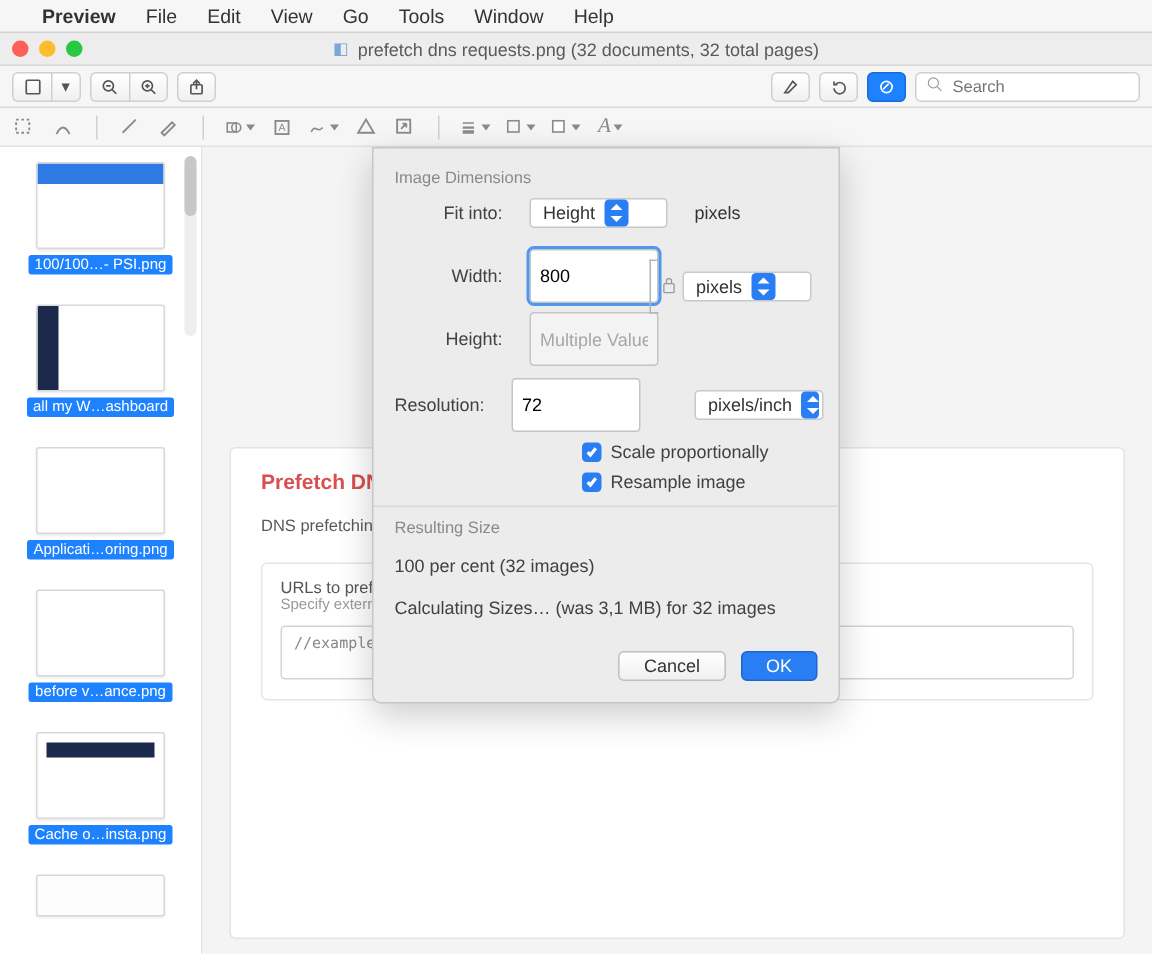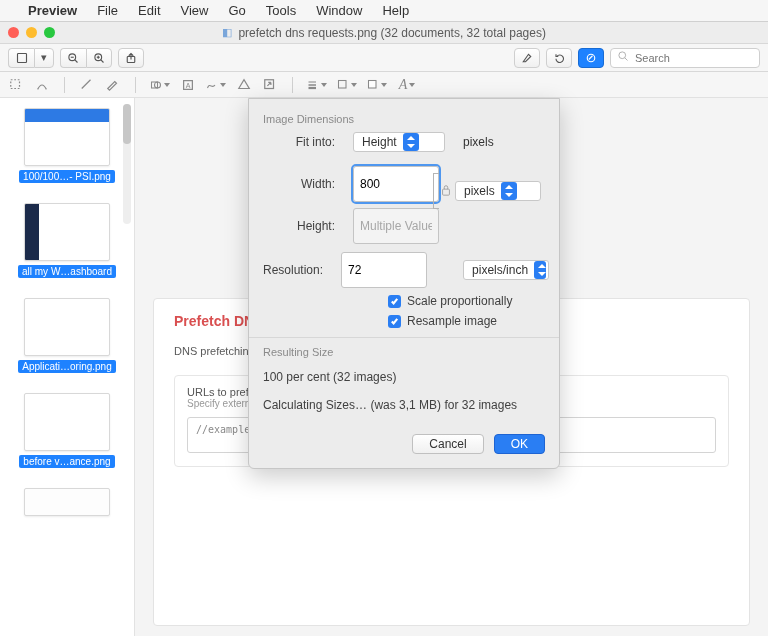--- a/index.html
+++ b/index.html
@@ -275,20 +275,24 @@
     </div>
     <div class="thumb">
       <div class="thumb-box tb-grid"></div>
       <div class="thumb-name">Applicati…oring.png</div>
     </div>
     <div class="thumb">
       <div class="thumb-box tb-table"></div>
       <div class="thumb-name">before v…ance.png</div>
     </div>
     <div class="thumb">
+      <div class="thumb-box tb-css"></div>
+      <div class="thumb-name">Cache o…insta.png</div>
+    </div>
+    <div class="thumb">
       <div class="thumb-box" style="height:28px"></div>
     </div>
   </div>
 
   <div class="content">
     <div class="need-help">
       <span class="qm">?</span>
       <span>NEED HELP?</span>
     </div>
     <div class="page">

